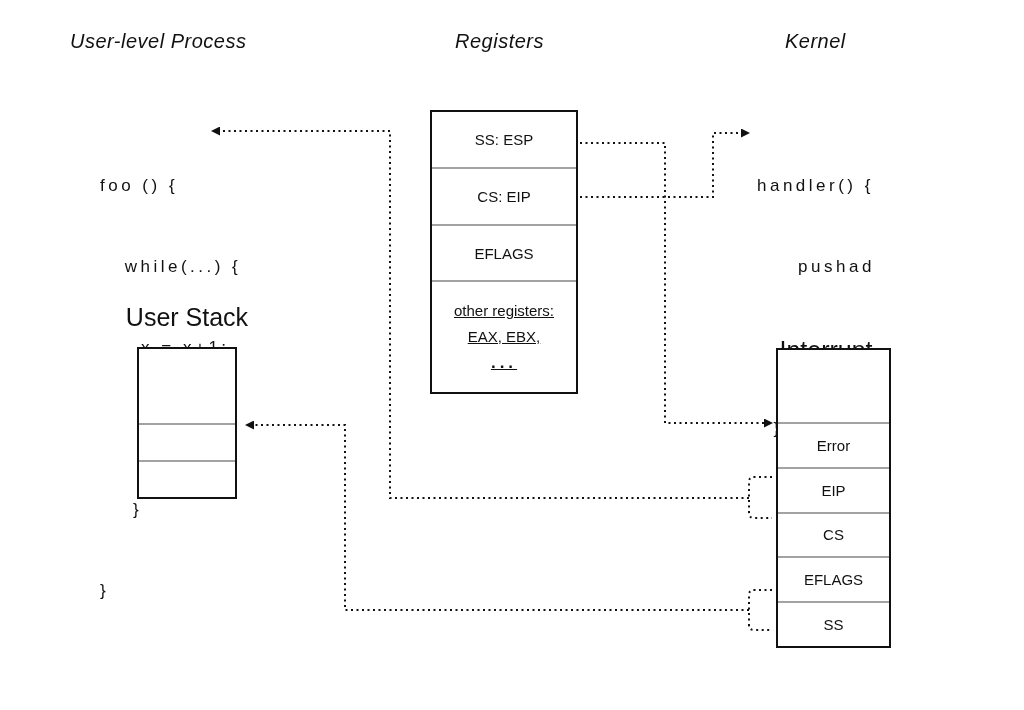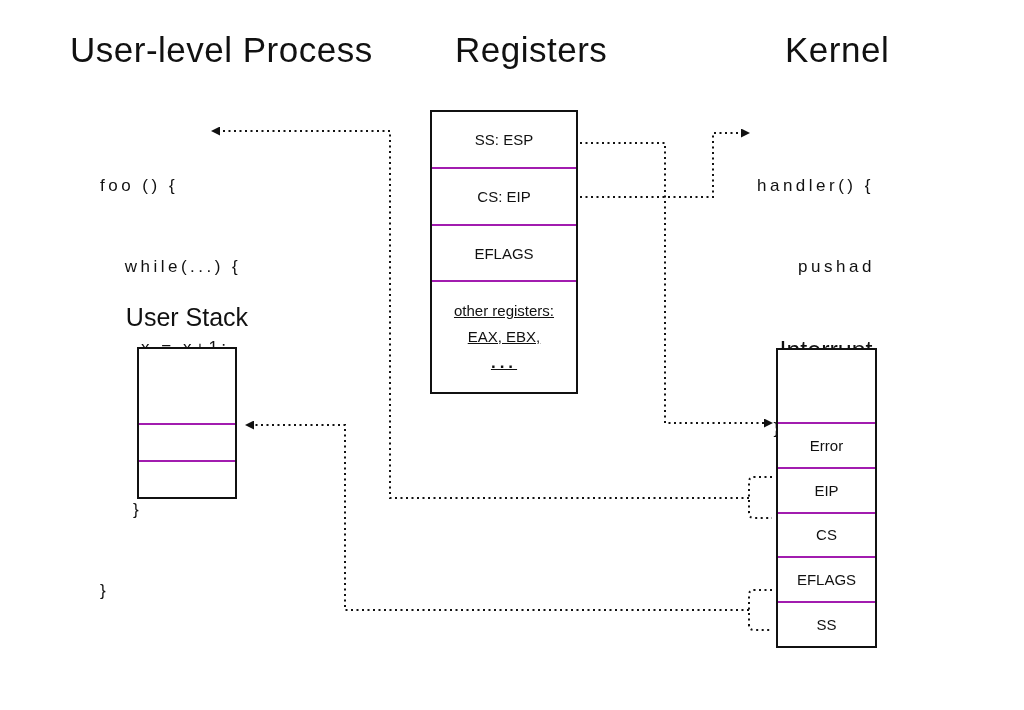--- a/index.html
+++ b/index.html
@@ -2,32 +2,32 @@
 <html><head>
 <meta charset="utf-8">
 <style>
   html,body{margin:0;padding:0;}
   body{
     width:1024px;height:710px;position:relative;overflow:hidden;
     background:#ffffff;color:#111111;
     font-family:"Liberation Sans", sans-serif;
   }
   .abs{position:absolute;}
-  .hdr{font-size:35px;letter-spacing:0.5px;white-space:pre;}
+  .hdr{font-size:20px;letter-spacing:0.5px;white-space:pre;font-style:italic;}
   .code{font-size:17px;letter-spacing:3.5px;line-height:27px;white-space:pre;}
   .code div{height:27px;}
   .stack-title{font-size:25px;text-align:center;white-space:pre;}
 
   .box{
     position:absolute;border:2px solid #111;box-sizing:border-box;
     display:flex;flex-direction:column;background:#fff;
   }
   .cell{
     display:flex;align-items:center;justify-content:center;
-    font-size:15px;border-bottom:2px solid #a21caf;box-sizing:border-box;
+    font-size:15px;border-bottom:2px solid #a3a3a3;box-sizing:border-box;
     text-align:center;white-space:pre;
   }
   .cell:last-child{border-bottom:none;flex:1;}
   .cell.multi{flex-direction:column;justify-content:center;line-height:26px;text-decoration:underline;}
   .dots-bold{font-weight:700;font-size:17px;letter-spacing:4px;}
 
   .istack .cell{flex:1;}
   .istack .cell.tall{flex:none;height:74px;}
 
   svg.overlay{position:absolute;left:0;top:0;pointer-events:none;}
@@ -71,21 +71,21 @@
 <div class="box" style="left:137px;top:347px;width:100px;height:152px;">
   <div class="cell" style="height:76px;"></div>
   <div class="cell" style="height:37px;"></div>
   <div class="cell"></div>
 </div>
 
 <div class="abs stack-title" style="left:756px;top:270px;width:140px;line-height:32px;">
   <div>Interrupt</div>
   <div>Stack</div>
 </div>
-<div class="box istack" style="left:776px;top:348px;width:101px;height:300px;">
+<div class="box istack" style="left:776px;top:348px;width:115px;height:300px;">
   <div class="cell tall"></div>
   <div class="cell">Error</div>
   <div class="cell">EIP</div>
   <div class="cell">CS</div>
   <div class="cell">EFLAGS</div>
   <div class="cell">SS</div>
 </div>
 
 <svg class="overlay" width="1024" height="710" viewBox="0 0 1024 710">
   <defs>

